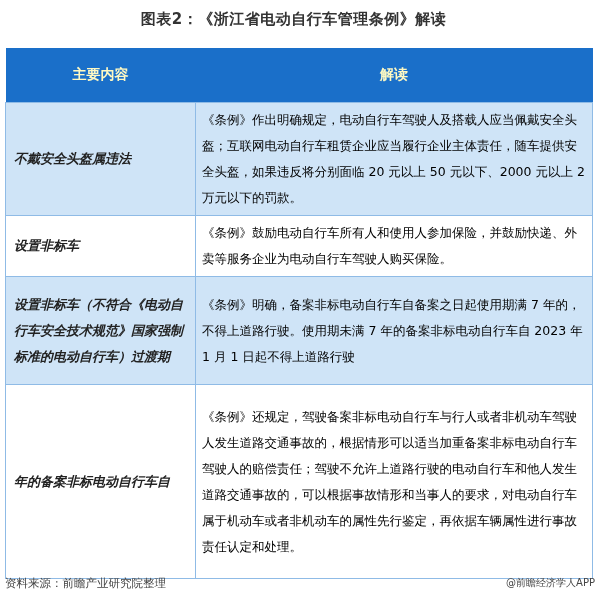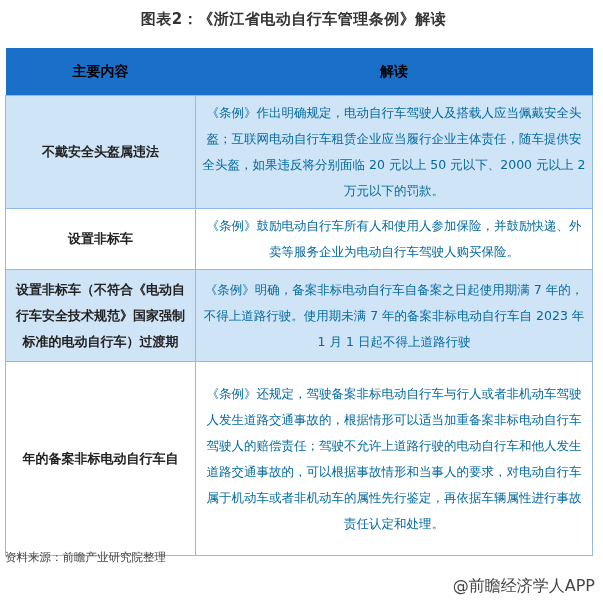--- a/index.html
+++ b/index.html
@@ -29,63 +29,64 @@
     .table {
       position: absolute;
       left: 5px;
       top: 48px;
       width: 587px;
       border-collapse: collapse;
       table-layout: fixed;
     }
     .table th {
       background: #1a6fc9;
-      color: #000000;
+      color: #fef9c3;
       font-size: 14px;
       font-weight: bold;
-      height: 47px;
+      height: 54px;
       padding: 0;
       border: none;
     }
     .table td {
       border: 1px solid #8fbbe6;
       padding: 0;
       vertical-align: middle;
     }
     .col1 { width: 190px; }
     .col2 { width: 397px; }
     .row-blue td { background: #cfe4f7; }
     .row-white td { background: #ffffff; }
     .topic {
-      text-align: center;
+      text-align: left;
       font-size: 13px;
       font-weight: bold;
       color: #222222;
       line-height: 26px;
       padding: 0 8px !important;
+      font-style: italic;
     }
     .detail {
-      text-align: center;
+      text-align: left;
       font-size: 12.5px;
-      color: #0369a1;
+      color: #000000;
       line-height: 26px;
       padding: 4px 6px !important;
     }
     .footer-left {
       position: absolute;
       left: 5px;
-      top: 550px;
+      top: 576px;
       font-size: 11.5px;
       color: #444444;
     }
     .footer-right {
       position: absolute;
       right: 8px;
       top: 576px;
-      font-size: 16px;
+      font-size: 10px;
       color: #444444;
     }
   </style>
 </head>
 <body>
 
 <div class="title">图表2：《浙江省电动自行车管理条例》解读</div>
 
 <table class="table">
   <colgroup>
@@ -100,21 +101,21 @@
   </thead>
   <tbody>
     <tr class="row-blue" style="height:109px;">
       <td class="topic">不戴安全头盔属违法</td>
       <td class="detail">《条例》作出明确规定，电动自行车驾驶人及搭载人应当佩戴安全头盔；互联网电动自行车租赁企业应当履行企业主体责任，随车提供安全头盔，如果违反将分别面临 20 元以上 50 元以下、2000 元以上 2 万元以下的罚款。</td>
     </tr>
     <tr class="row-white" style="height:58px;">
       <td class="topic">设置非标车</td>
       <td class="detail">《条例》鼓励电动自行车所有人和使用人参加保险，并鼓励快递、外卖等服务企业为电动自行车驾驶人购买保险。</td>
     </tr>
-    <tr class="row-blue" style="height:92px;padding-left:28px;">
+    <tr class="row-blue" style="height:108px;padding-left:28px;">
       <td class="topic">设置非标车（不符合《电动自行车安全技术规范》国家强制标准的电动自行车）过渡期</td>
       <td class="detail">《条例》明确，备案非标电动自行车自备案之日起使用期满 7 年的，不得上道路行驶。使用期未满 7 年的备案非标电动自行车自 2023 年 1 月 1 日起不得上道路行驶</td>
     </tr>
     <tr class="row-white" style="height:194px;">
       <td class="topic">年的备案非标电动自行车自</td>
       <td class="detail">《条例》还规定，驾驶备案非标电动自行车与行人或者非机动车驾驶人发生道路交通事故的，根据情形可以适当加重备案非标电动自行车驾驶人的赔偿责任；驾驶不允许上道路行驶的电动自行车和他人发生道路交通事故的，可以根据事故情形和当事人的要求，对电动自行车属于机动车或者非机动车的属性先行鉴定，再依据车辆属性进行事故责任认定和处理。</td>
     </tr>
   </tbody>
 </table>
 

